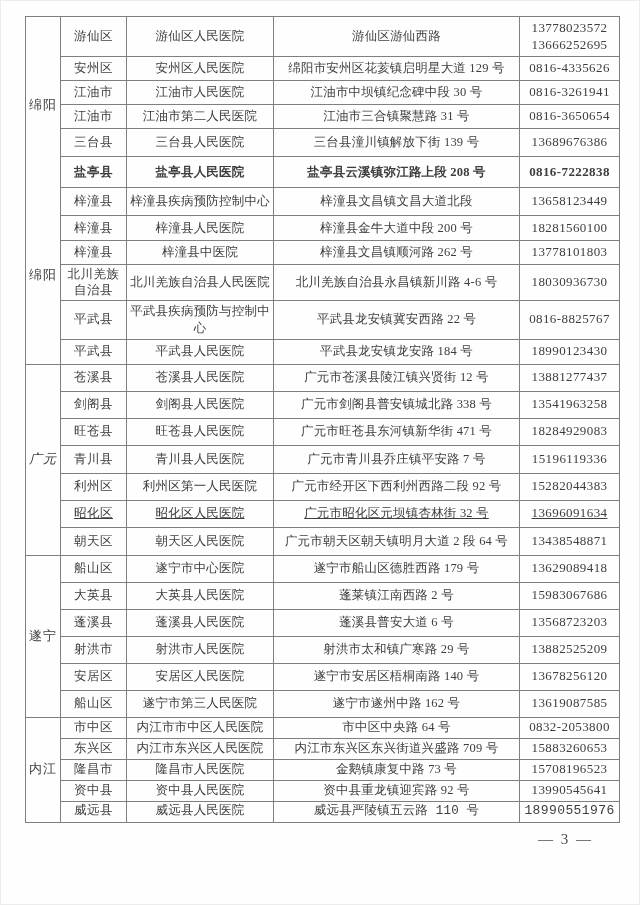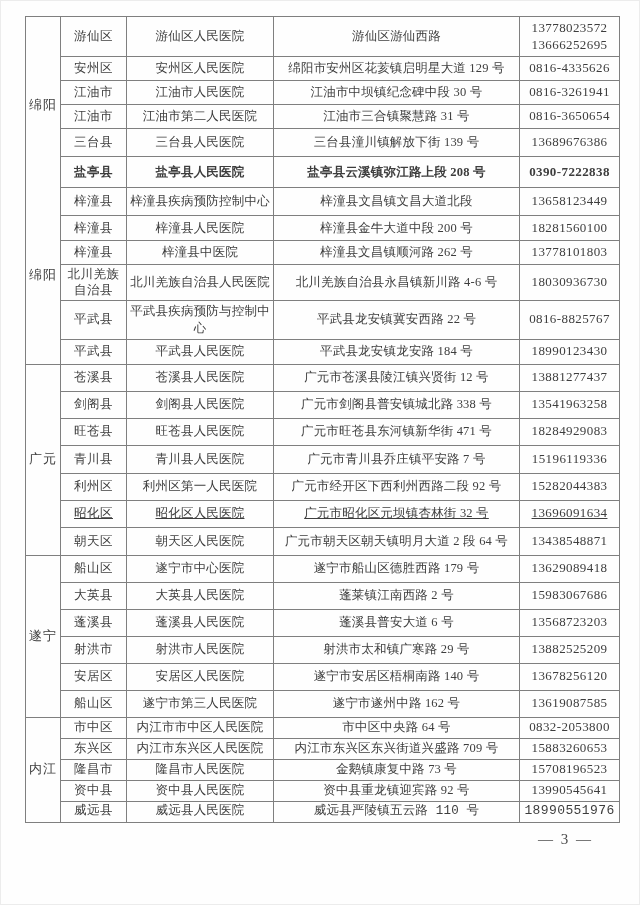--- a/index.html
+++ b/index.html
@@ -105,21 +105,21 @@
         <tr style="height: 28px;">
           <td class="district-cell">三台县</td>
           <td class="hospital-cell">三台县人民医院</td>
           <td class="address-cell">三台县潼川镇解放下街 139 号</td>
           <td class="phone-cell">13689676386</td>
         </tr>
         <tr style="height: 31px; font-weight: bold;">
           <td class="district-cell">盐亭县</td>
           <td class="hospital-cell">盐亭县人民医院</td>
           <td class="address-cell">盐亭县云溪镇弥江路上段 208 号</td>
-          <td class="phone-cell">0390-7222838</td>
+          <td class="phone-cell">0816-7222838</td>
         </tr>
         <tr style="height: 28px;">
           <td class="district-cell">梓潼县</td>
           <td class="hospital-cell">梓潼县疾病预防控制中心</td>
           <td class="address-cell">梓潼县文昌镇文昌大道北段</td>
           <td class="phone-cell">13658123449</td>
         </tr>
         <tr style="height: 25px;">
           <td class="district-cell">梓潼县</td>
           <td class="hospital-cell">梓潼县人民医院</td>
@@ -145,21 +145,21 @@
           <td class="phone-cell">0816-8825767</td>
         </tr>
         <tr style="height: 25px;">
           <td class="district-cell">平武县</td>
           <td class="hospital-cell">平武县人民医院</td>
           <td class="address-cell">平武县龙安镇龙安路 184 号</td>
           <td class="phone-cell">18990123430</td>
         </tr>
         <tr style="height: 27px;">
           <td class="city-cell" rowspan="7">
-            <div class="city-inner" style="height: 183px;">
+            <div class="city-inner" style="height: 183px; font-style: italic;">
               <span>广元</span>
             </div>
           </td>
           <td class="district-cell">苍溪县</td>
           <td class="hospital-cell">苍溪县人民医院</td>
           <td class="address-cell">广元市苍溪县陵江镇兴贤街 12 号</td>
           <td class="phone-cell">13881277437</td>
         </tr>
         <tr style="height: 27px;">
           <td class="district-cell">剑阁县</td>

